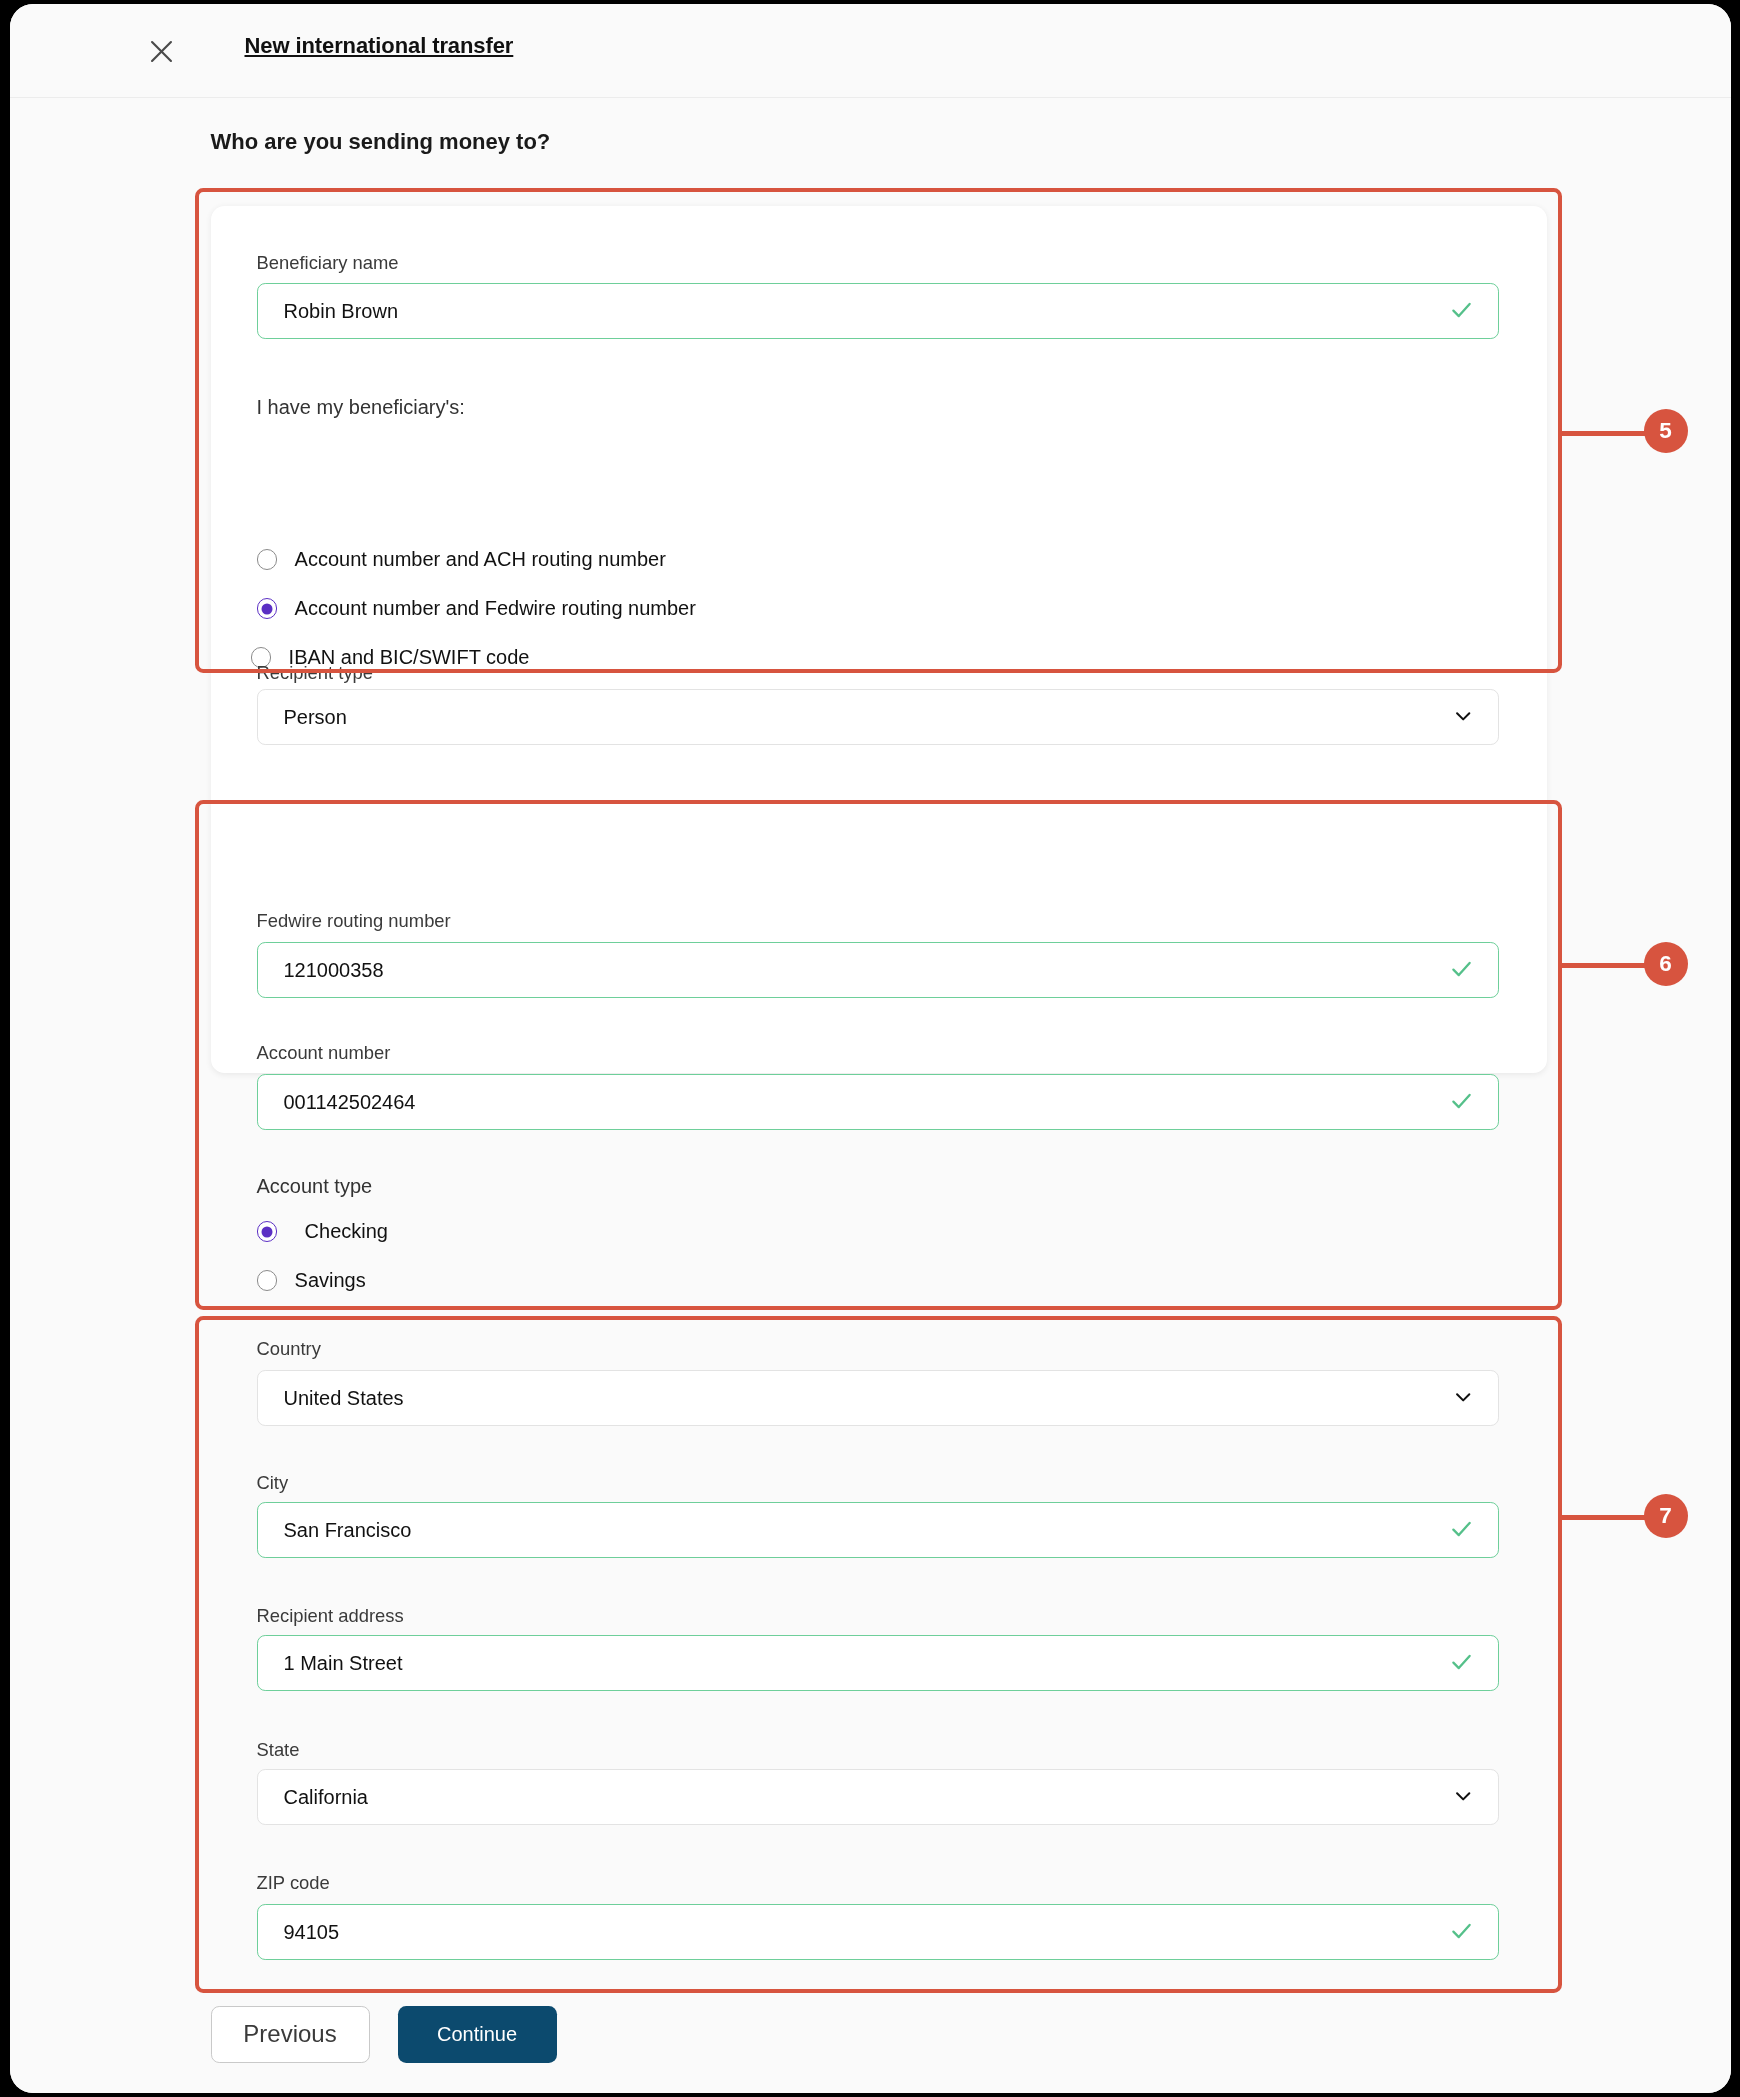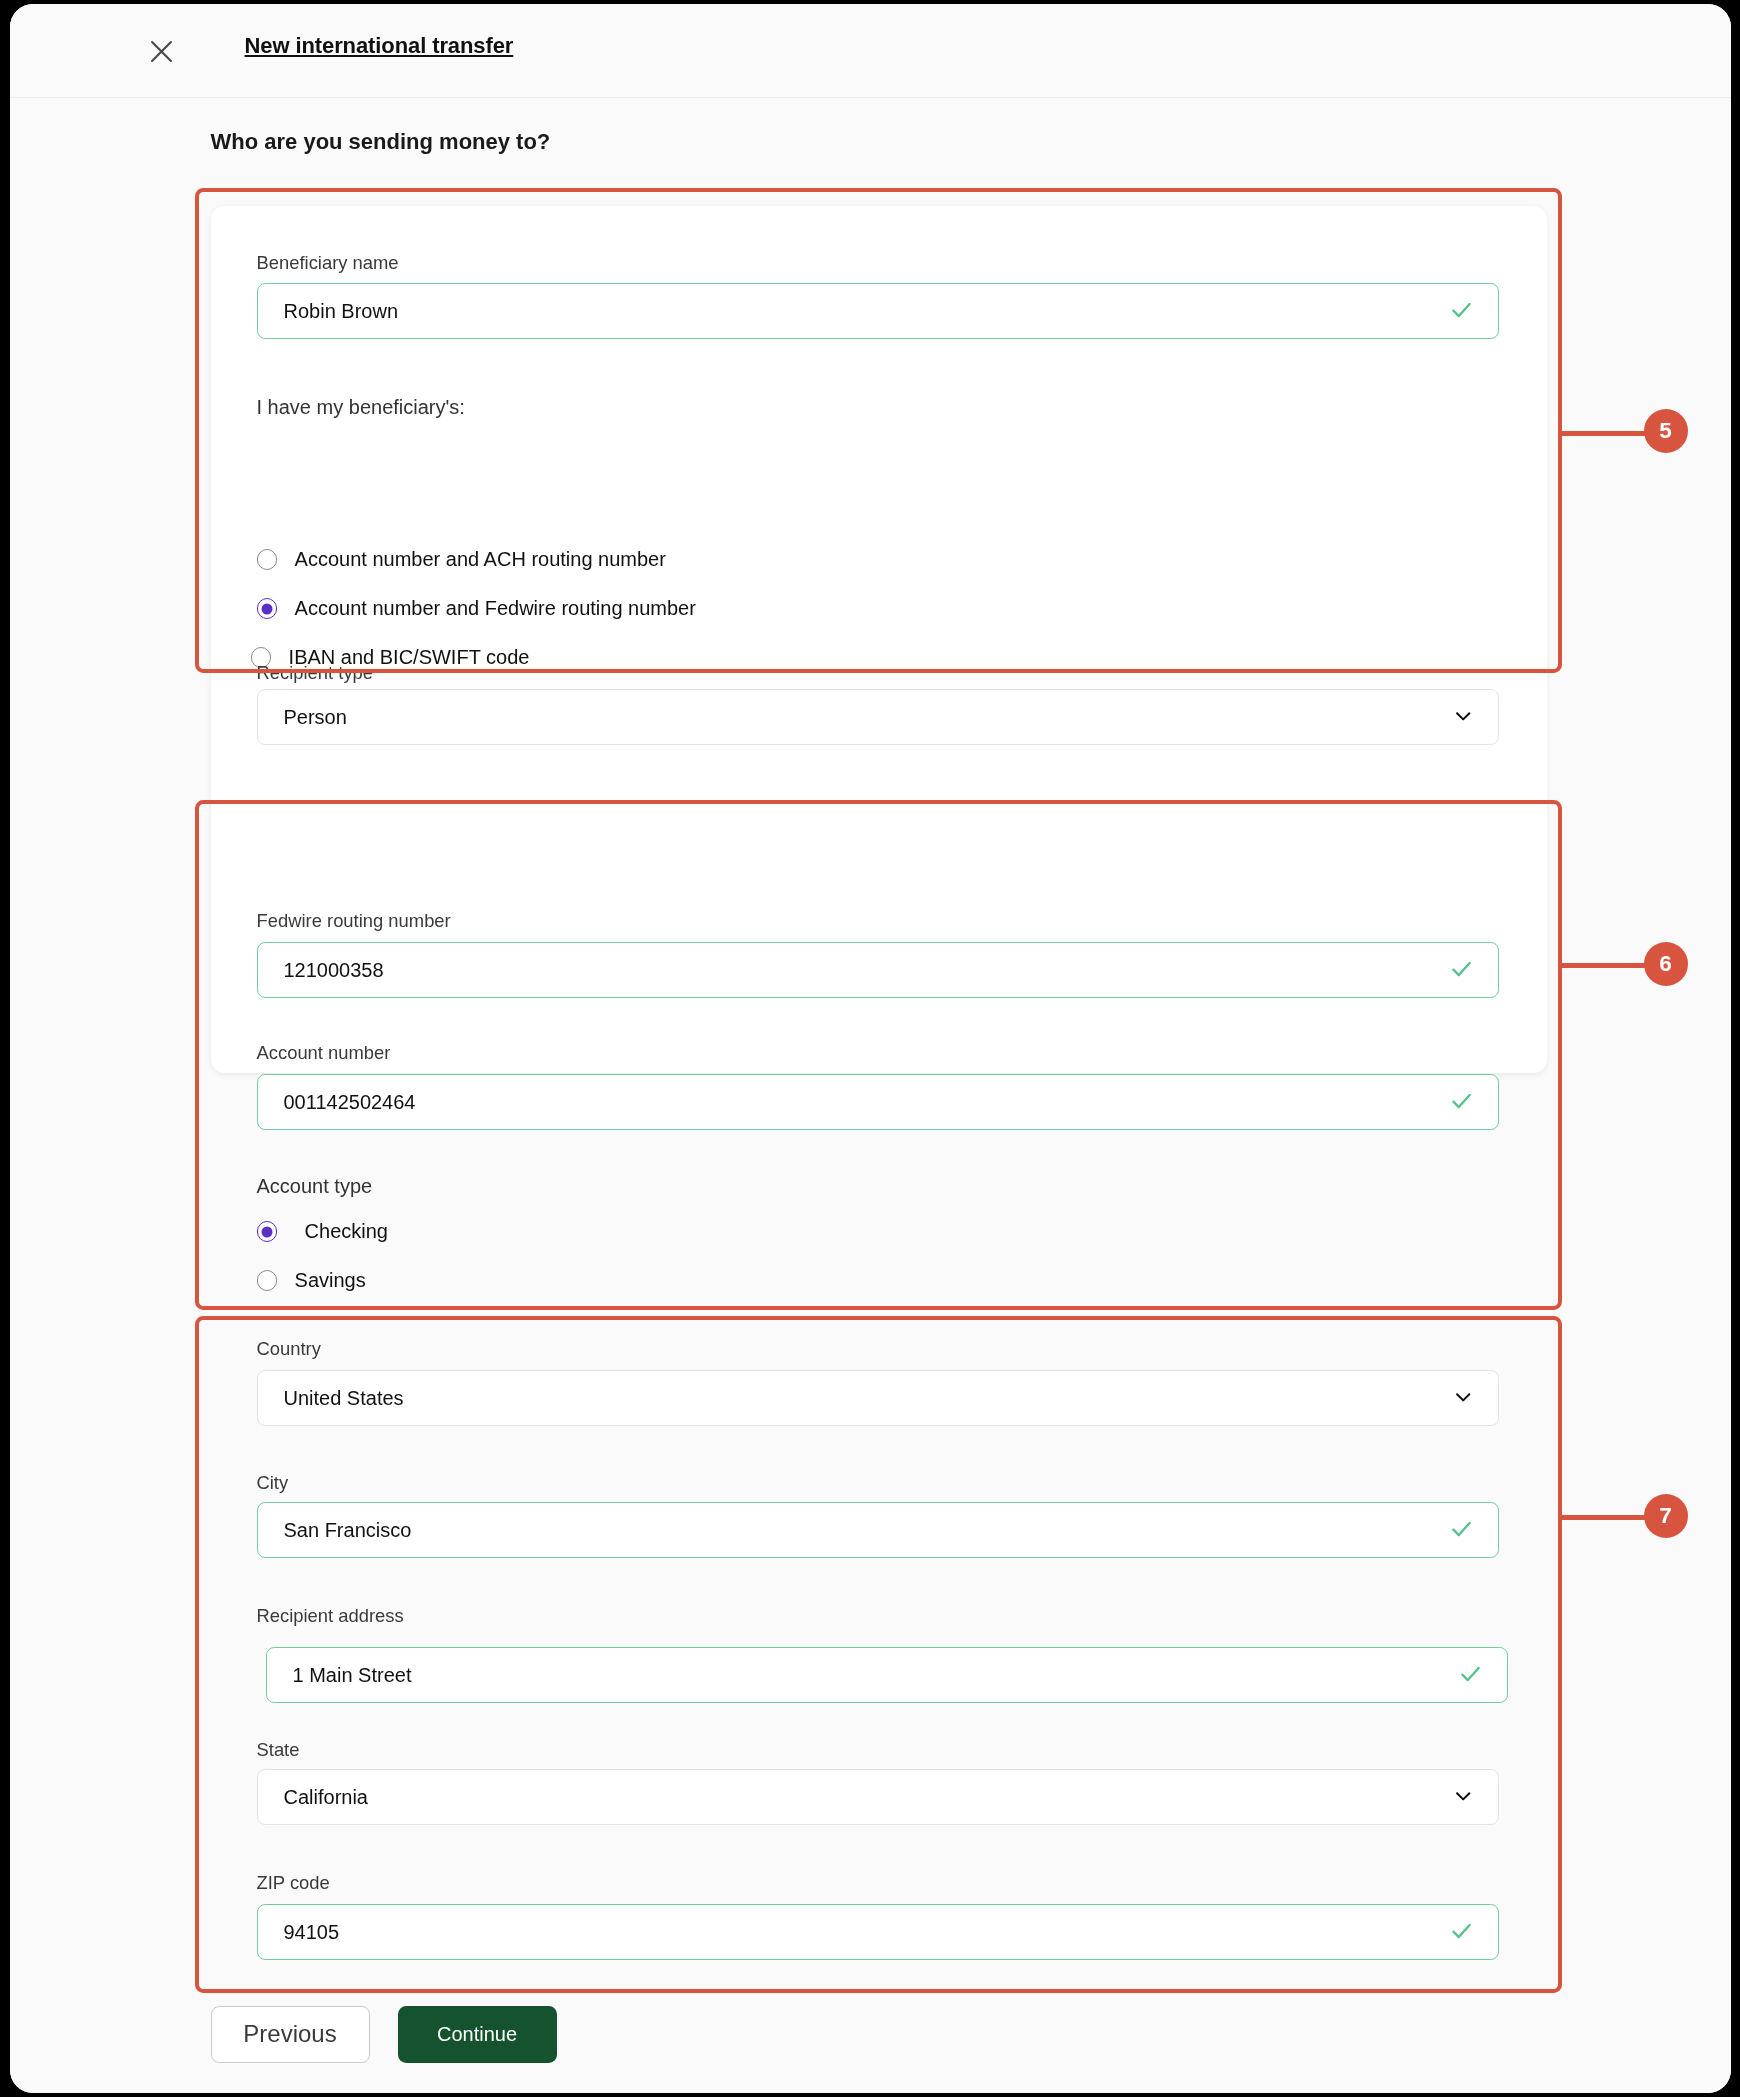--- a/index.html
+++ b/index.html
@@ -228,21 +228,21 @@
     cursor: pointer;
   }
   #continue-button {
     position: absolute;
     left: 388px;
     top: 6.8px;
     width: 159px;
     height: 57px;
     border: none;
     border-radius: 8.2px;
-    background: #14532d;
+    background: #0c4a6e;
     font-family: "Liberation Sans", sans-serif;
     font-size: 20px;
     color: #ffffff;
     cursor: pointer;
   }
 </style>
 </head>
 <body>
 
 <div id="window">
@@ -346,21 +346,21 @@
     <div class="text-input" style="position:absolute;left:247px;top:1404px;">
       <span class="value">San Francisco</span>
       <span class="check-icon">
         <svg width="23" height="23" viewBox="0 0 34 34" aria-hidden="true">
           <polyline points="5,18 13,26 29,8" fill="none" stroke="#55c08a" stroke-width="3.4" stroke-linecap="round" stroke-linejoin="round"></polyline>
         </svg>
       </span>
     </div>
 
     <div style="position:absolute;left:247px;top:1507px;" class="field-label">Recipient address</div>
-    <div class="text-input" style="position:absolute;left:256px;top:1537px;margin-top:12px;">
+    <div class="text-input" style="position:absolute;left:247px;top:1537px;">
       <span class="value">1 Main Street</span>
       <span class="check-icon">
         <svg width="23" height="23" viewBox="0 0 34 34" aria-hidden="true">
           <polyline points="5,18 13,26 29,8" fill="none" stroke="#55c08a" stroke-width="3.4" stroke-linecap="round" stroke-linejoin="round"></polyline>
         </svg>
       </span>
     </div>
 
     <div style="position:absolute;left:247px;top:1641px;" class="field-label">State</div>
     <div class="select-input" style="position:absolute;left:247px;top:1671px;">

